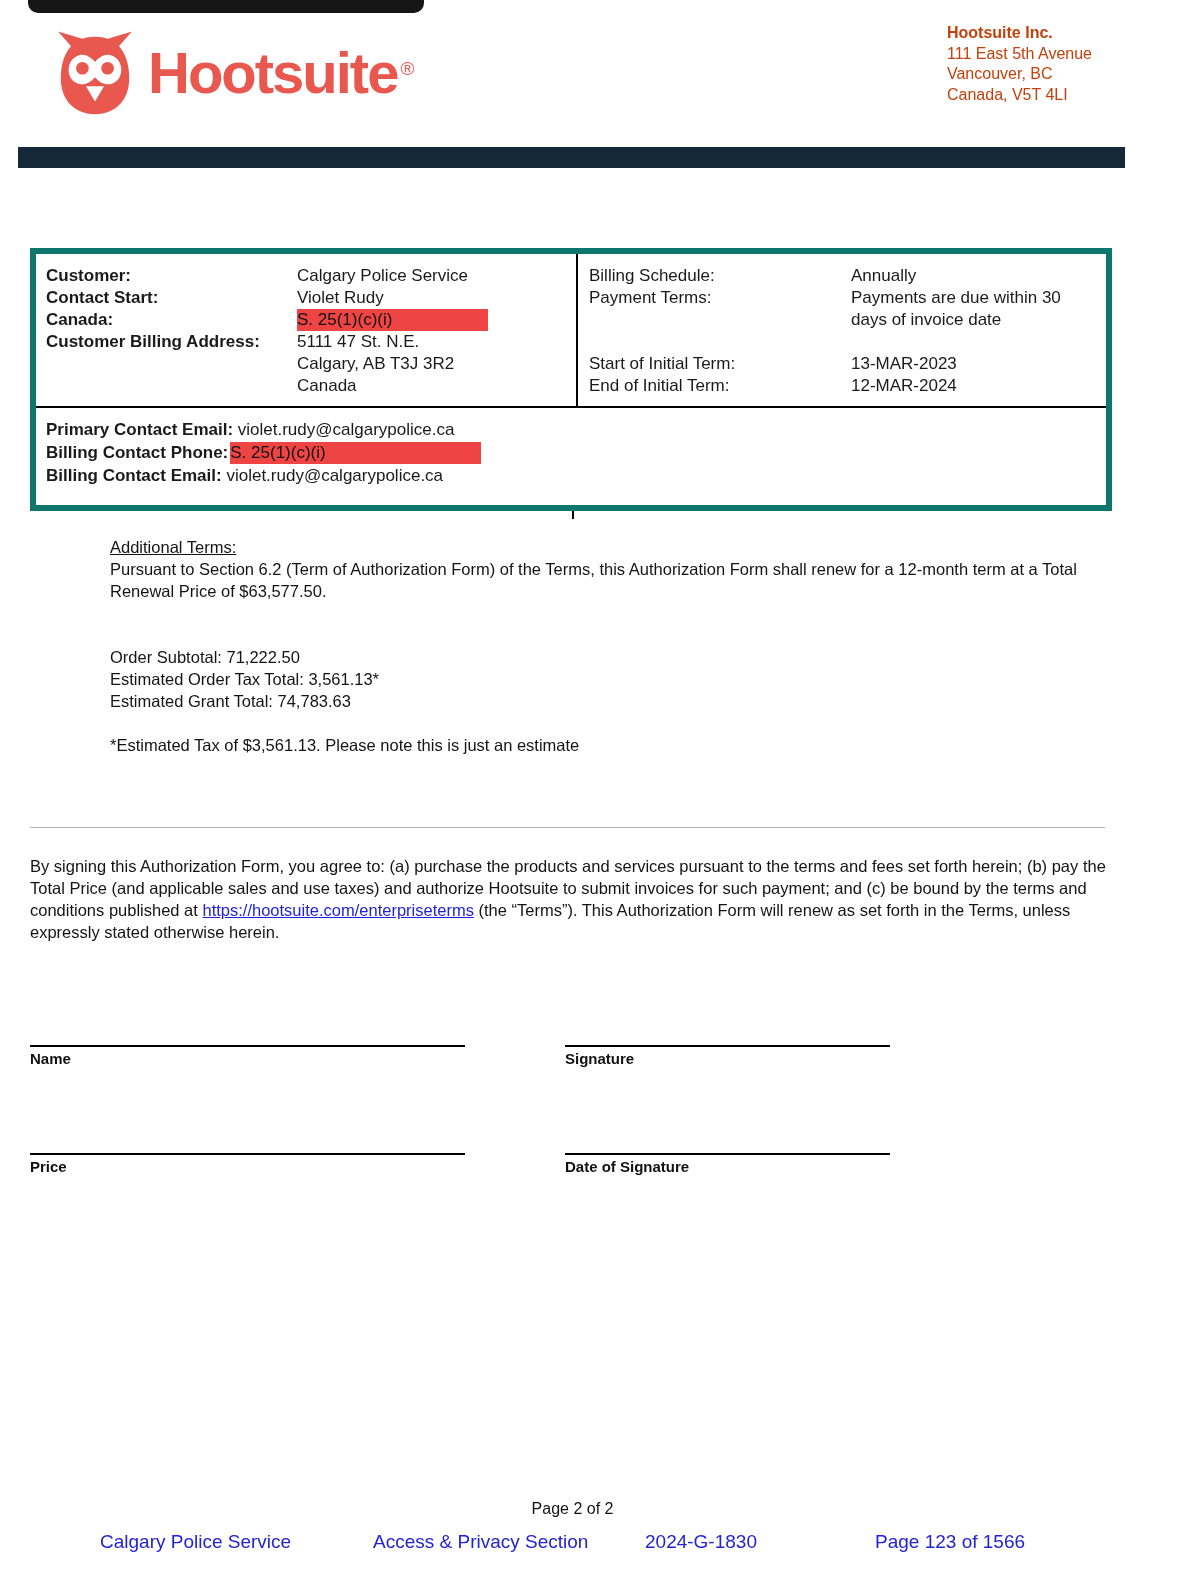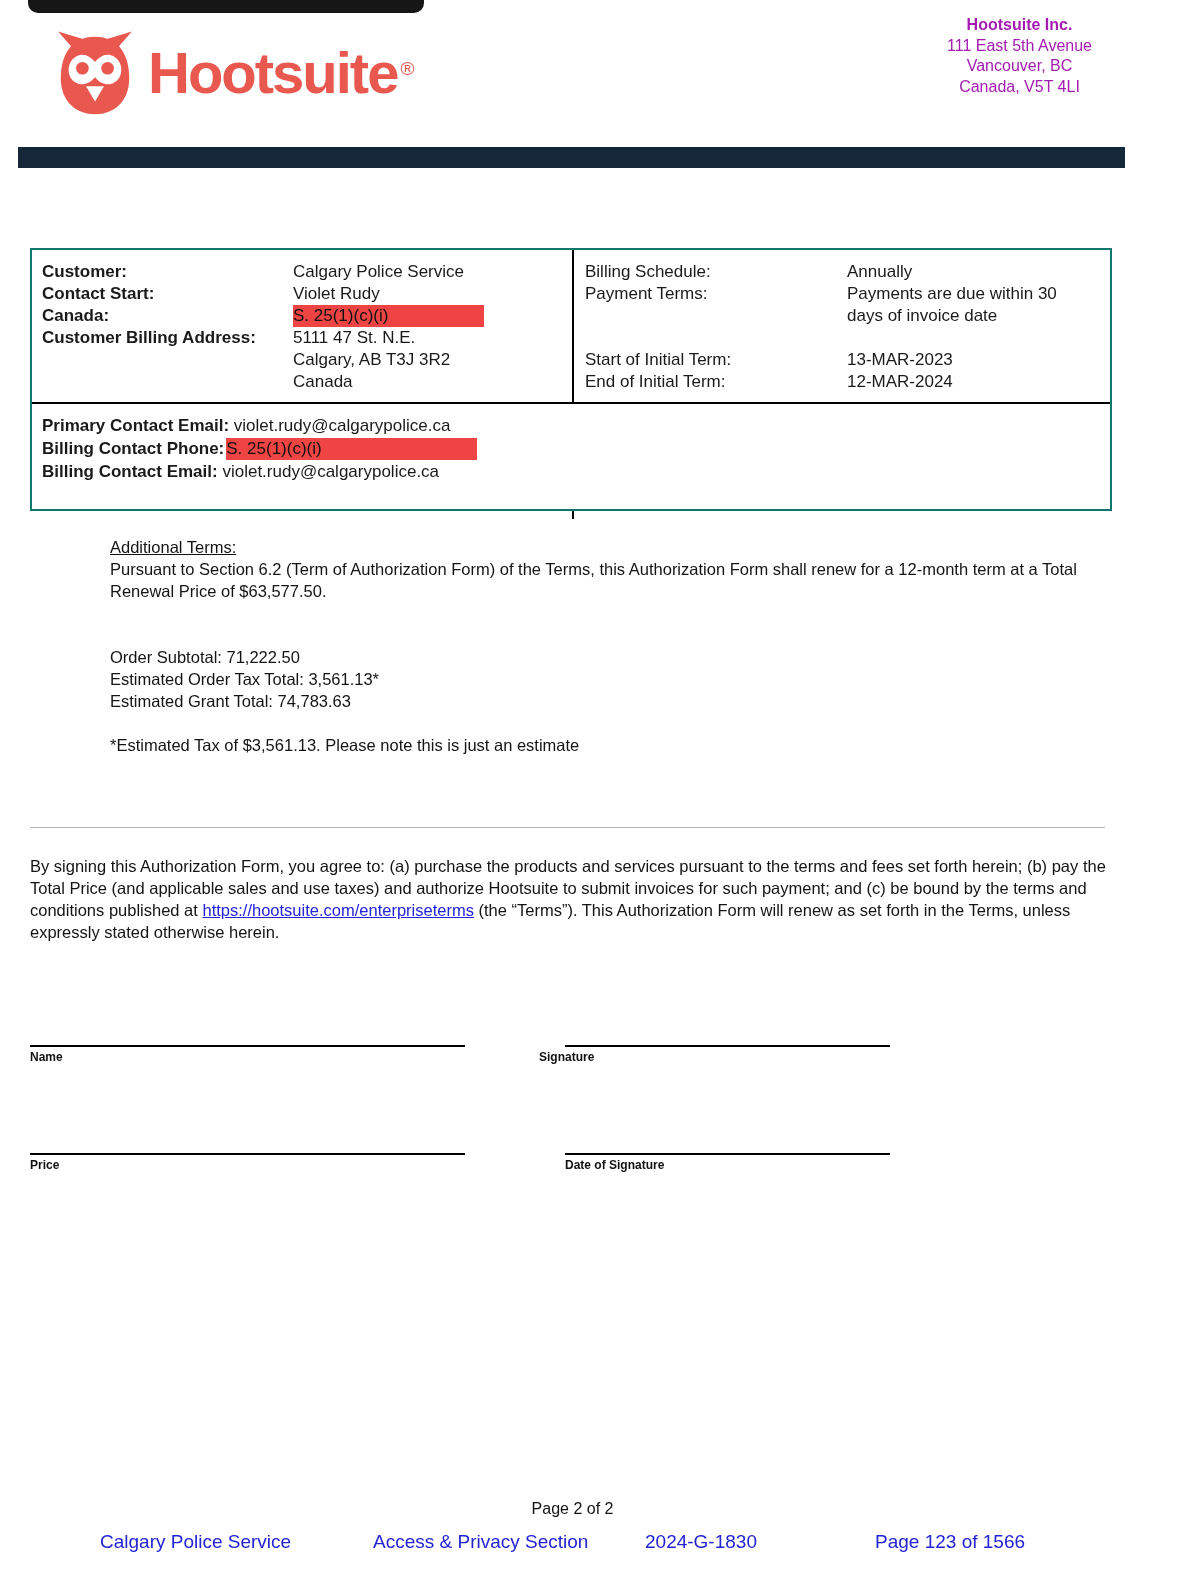--- a/index.html
+++ b/index.html
@@ -22,34 +22,34 @@
   
   .logo-wrap { position:absolute; left:50px; top:24px; display:flex; align-items:center; }
   .owl { width:90px; height:90px; }
   .wordmark {
     font-size:58px; font-weight:bold; color:#e8584f;
     letter-spacing:-2px; line-height:90px; margin-left:8px;
   }
   .regmark { font-size:19px; color:#e8584f; font-weight:normal; vertical-align:18px; margin-left:3px; letter-spacing:0; }
 
   .company-block {
-    position:absolute; top:15px; right:87px; text-align:center;
-    color:#a21caf; font-size:16px; line-height:20.5px;
+    position:absolute; top:23px; right:87px; text-align:left;
+    color:#c2410c; font-size:16px; line-height:20.5px;
   }
   .company-name { font-weight:bold; }
 
   .navy-bar {
     position:absolute; left:18px; top:147px; width:1107px; height:21px;
     background:#15293a;
   }
 
   
   .info-table {
     position:absolute; left:30px; top:248px; width:1082px; height:263px;
-    border:2px solid #0f766e;
+    border:6px solid #0f766e;
   }
   .row-divider { position:absolute; left:0; top:152px; width:100%; height:2px; background:#000; }
   .col-divider { position:absolute; left:540px; top:0; width:2px; height:152px; background:#000; }
   .table-tick { position:absolute; left:572px; top:511px; width:2px; height:8px; background:#000; }
 
   .cell { position:absolute; font-size:17px; line-height:22px; }
   .cell-left { left:10px; top:11px; width:520px; }
   .cell-right { left:553px; top:11px; width:520px; }
   .tbl-line { display:flex; }
   .cell-left .lbl { width:251px; font-weight:bold; flex:0 0 251px; }
@@ -87,23 +87,23 @@
     font-size:16.5px; line-height:22px; color:#141414;
   }
   .agreement a { color:#2222dd; text-decoration:underline; }
 
   
   .sig-line { position:absolute; height:2px; background:#000; }
   .sig-line-l { left:30px; width:435px; }
   .sig-line-r { left:565px; width:325px; }
   .line-row1 { top:1045px; }
   .line-row2 { top:1153px; }
-  .sig-label { position:absolute; font-size:12px; font-weight:bold; color:#111; }
+  .sig-label { position:absolute; font-size:15px; font-weight:bold; color:#111; }
   .lab-name { left:30px; top:1050px; }
-  .lab-signature { left:539px; top:1050px; }
+  .lab-signature { left:565px; top:1050px; }
   .lab-title { left:30px; top:1158px; }
   .lab-date { left:565px; top:1158px; }
 
   
   .page-info {
     position:absolute; left:0; top:1500px; width:1145px;
     text-align:center; font-size:16px; color:#141414;
   }
   .footer-blue { position:absolute; top:1531px; font-size:19px; color:#2323d6; white-space:nowrap; }
   .fb-0 { left:100px; }

